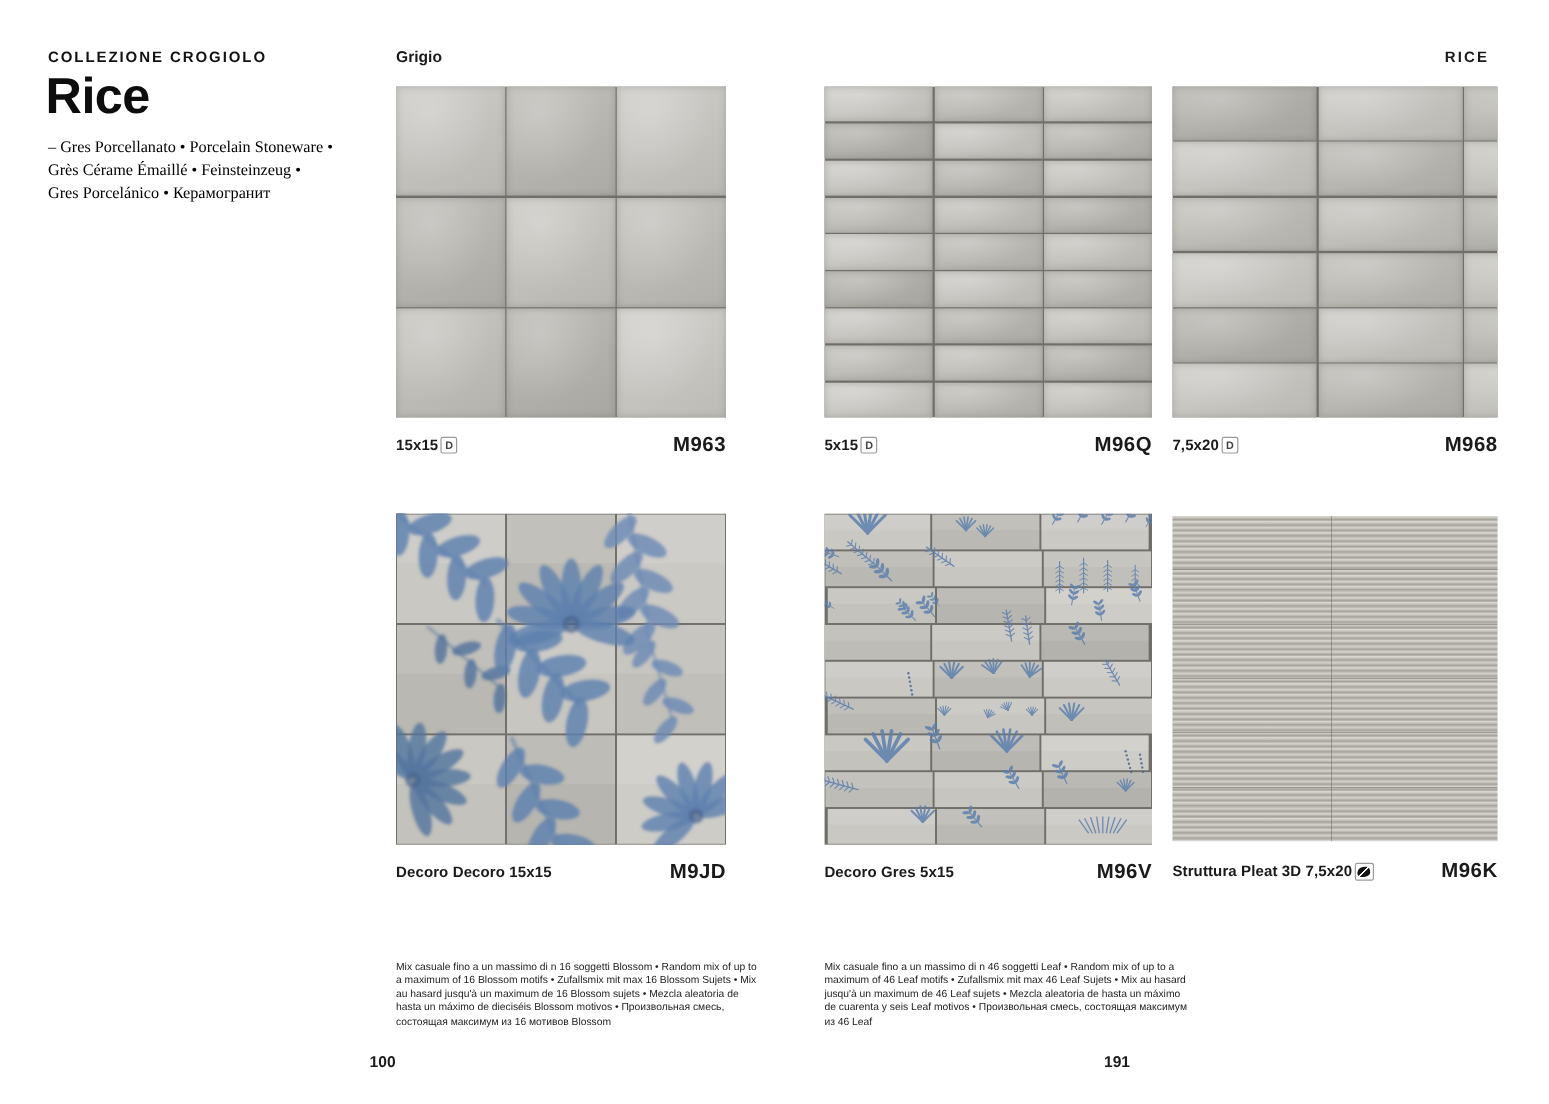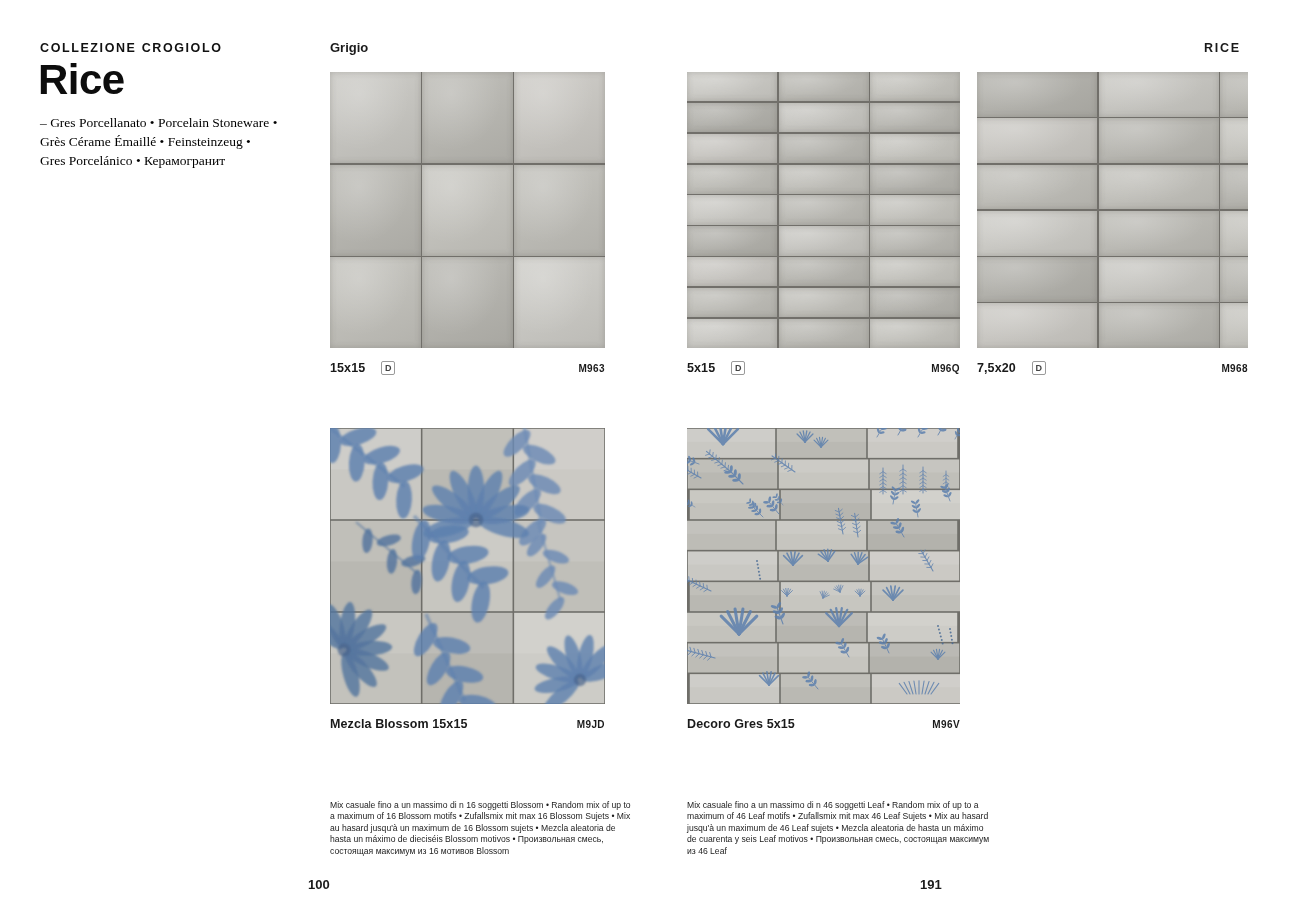--- a/index.html
+++ b/index.html
@@ -15,23 +15,23 @@
   .description { position:absolute; left:40px; top:113px; width:238px;
     font-family:"Liberation Serif", serif; font-size:13.5px; line-height:1.42; color:#000000; }
   .color-label { position:absolute; left:330px; top:40px; font-size:13px; font-weight:700; }
   .header-right { position:absolute; right:41px; top:41px; font-size:12.5px; font-weight:600;
     letter-spacing:1.8px; }
 
   
   .product { position:absolute; }
   .swatch { overflow:hidden; position:relative; background:#c4c3bd; }
   .label-row { display:flex; justify-content:space-between; align-items:center; margin-top:13px; }
-  .label-left { display:flex; align-items:center; gap:16px; }
+  .label-left { display:flex; align-items:center; gap:2px; }
   .size-label { font-size:12.5px; font-weight:700; letter-spacing:.1px; }
-  .sku { font-size:10px; font-weight:700; letter-spacing:.4px; }
+  .sku { font-size:17px; font-weight:700; letter-spacing:.4px; }
   .badge { display:inline-flex; align-items:center; justify-content:center; width:14px; height:14px;
     border:1px solid #9a9a9a; border-radius:2px; font-size:9px; font-weight:700; color:#444;
     background:#fff; }
   .struct-badge { display:inline-flex; align-items:center; justify-content:center; width:16px; height:15px;
     border:1px solid #9a9a9a; border-radius:2px; background:#fff; }
   .struct-badge .blob { width:11px; height:9px; background:#141414;
     border-radius:65% 35% 60% 40% / 60% 55% 45% 40%;
     background-image:linear-gradient(135deg, transparent 44%, #fff 46%, #fff 54%, transparent 56%); }
 
   
@@ -263,21 +263,21 @@
             <ellipse cx="243.44566067093928" cy="228.7044932238097" rx="22" ry="7.04" fill="#5d80ae" opacity="0.8" transform="rotate(-105.71428571428571 243.44566067093928 228.7044932238097)"></ellipse>
             <ellipse cx="255.38500660174282" cy="228.40674452519985" rx="22" ry="7.04" fill="#5d80ae" opacity="0.8" transform="rotate(-77.14285714285714 255.38500660174282 228.40674452519985)"></ellipse>
             <ellipse cx="266.012797269844" cy="233.85529488818082" rx="22" ry="7.04" fill="#5d80ae" opacity="0.8" transform="rotate(-48.571428571428584 266.012797269844 233.85529488818082)"></ellipse>
             <ellipse cx="272.74056142301896" cy="243.7231125315188" rx="22" ry="7.04" fill="#5d80ae" opacity="0.8" transform="rotate(-20 272.74056142301896 243.7231125315188)"></ellipse>
             <circle cx="250" cy="252" r="6.16" fill="#49648c" opacity="0.7"></circle>
           </g>
         </svg>
     </div>
     <div class="label-row">
       <span class="label-left">
-        <span class="size-label">Mezcla Blossom 15x15</span>
+        <span class="size-label">Decoro Decoro 15x15</span>
       </span>
       <span class="sku">M9JD</span>
     </div>
   </div>
 
   <div class="product" style="left:687px; top:428px; width:273px;">
     <div class="swatch" style="height:276px;">
       <svg id="leaf-svg" width="273" height="276" viewBox="0 0 273 276">
           <rect x="0" y="0" width="273" height="276" fill="#6f6e69"></rect>
           <rect x="-1.2" y="0.8" width="89.4" height="29.066666666666666" fill="#c9c8c3"></rect>
@@ -764,20 +764,34 @@
         </svg>
     </div>
     <div class="label-row">
       <span class="label-left">
         <span class="size-label">Decoro Gres 5x15</span>
       </span>
       <span class="sku">M96V</span>
     </div>
   </div>
 
+  <div class="product" style="left:977px; top:430px; width:271px;">
+    <div class="swatch" style="height:271px;">
+      <div class="pleat"></div>
+    </div>
+    <div class="label-row" style="margin-top:15px;">
+      <span class="label-left">
+        <span class="size-label">Struttura Pleat 3D 7,5x20</span>
+        <span class="struct-badge">
+            <span class="blob"></span>
+          </span>
+      </span>
+      <span class="sku">M96K</span>
+    </div>
+  </div>
 
   <p class="footnote" style="left:330px;">Mix casuale fino a un massimo di n 16 soggetti Blossom • Random mix of up to a maximum of 16 Blossom motifs • Zufallsmix mit max 16 Blossom Sujets • Mix au hasard jusqu'à un maximum de 16 Blossom sujets • Mezcla aleatoria de hasta un máximo de dieciséis Blossom motivos • Произвольная смесь, состоящая максимум из 16 мотивов Blossom</p>
   <p class="footnote" style="left:687px;">Mix casuale fino a un massimo di n 46 soggetti Leaf • Random mix of up to a maximum of 46 Leaf motifs • Zufallsmix mit max 46 Leaf Sujets • Mix au hasard jusqu'à un maximum de 46 Leaf sujets • Mezcla aleatoria de hasta un máximo de cuarenta y seis Leaf motivos • Произвольная смесь, состоящая максимум из 46 Leaf</p>
 
   <div class="folio" style="left:308px;">100</div>
   <div class="folio" style="left:920px;">191</div>
 
 </div>
 
 </body></html>

